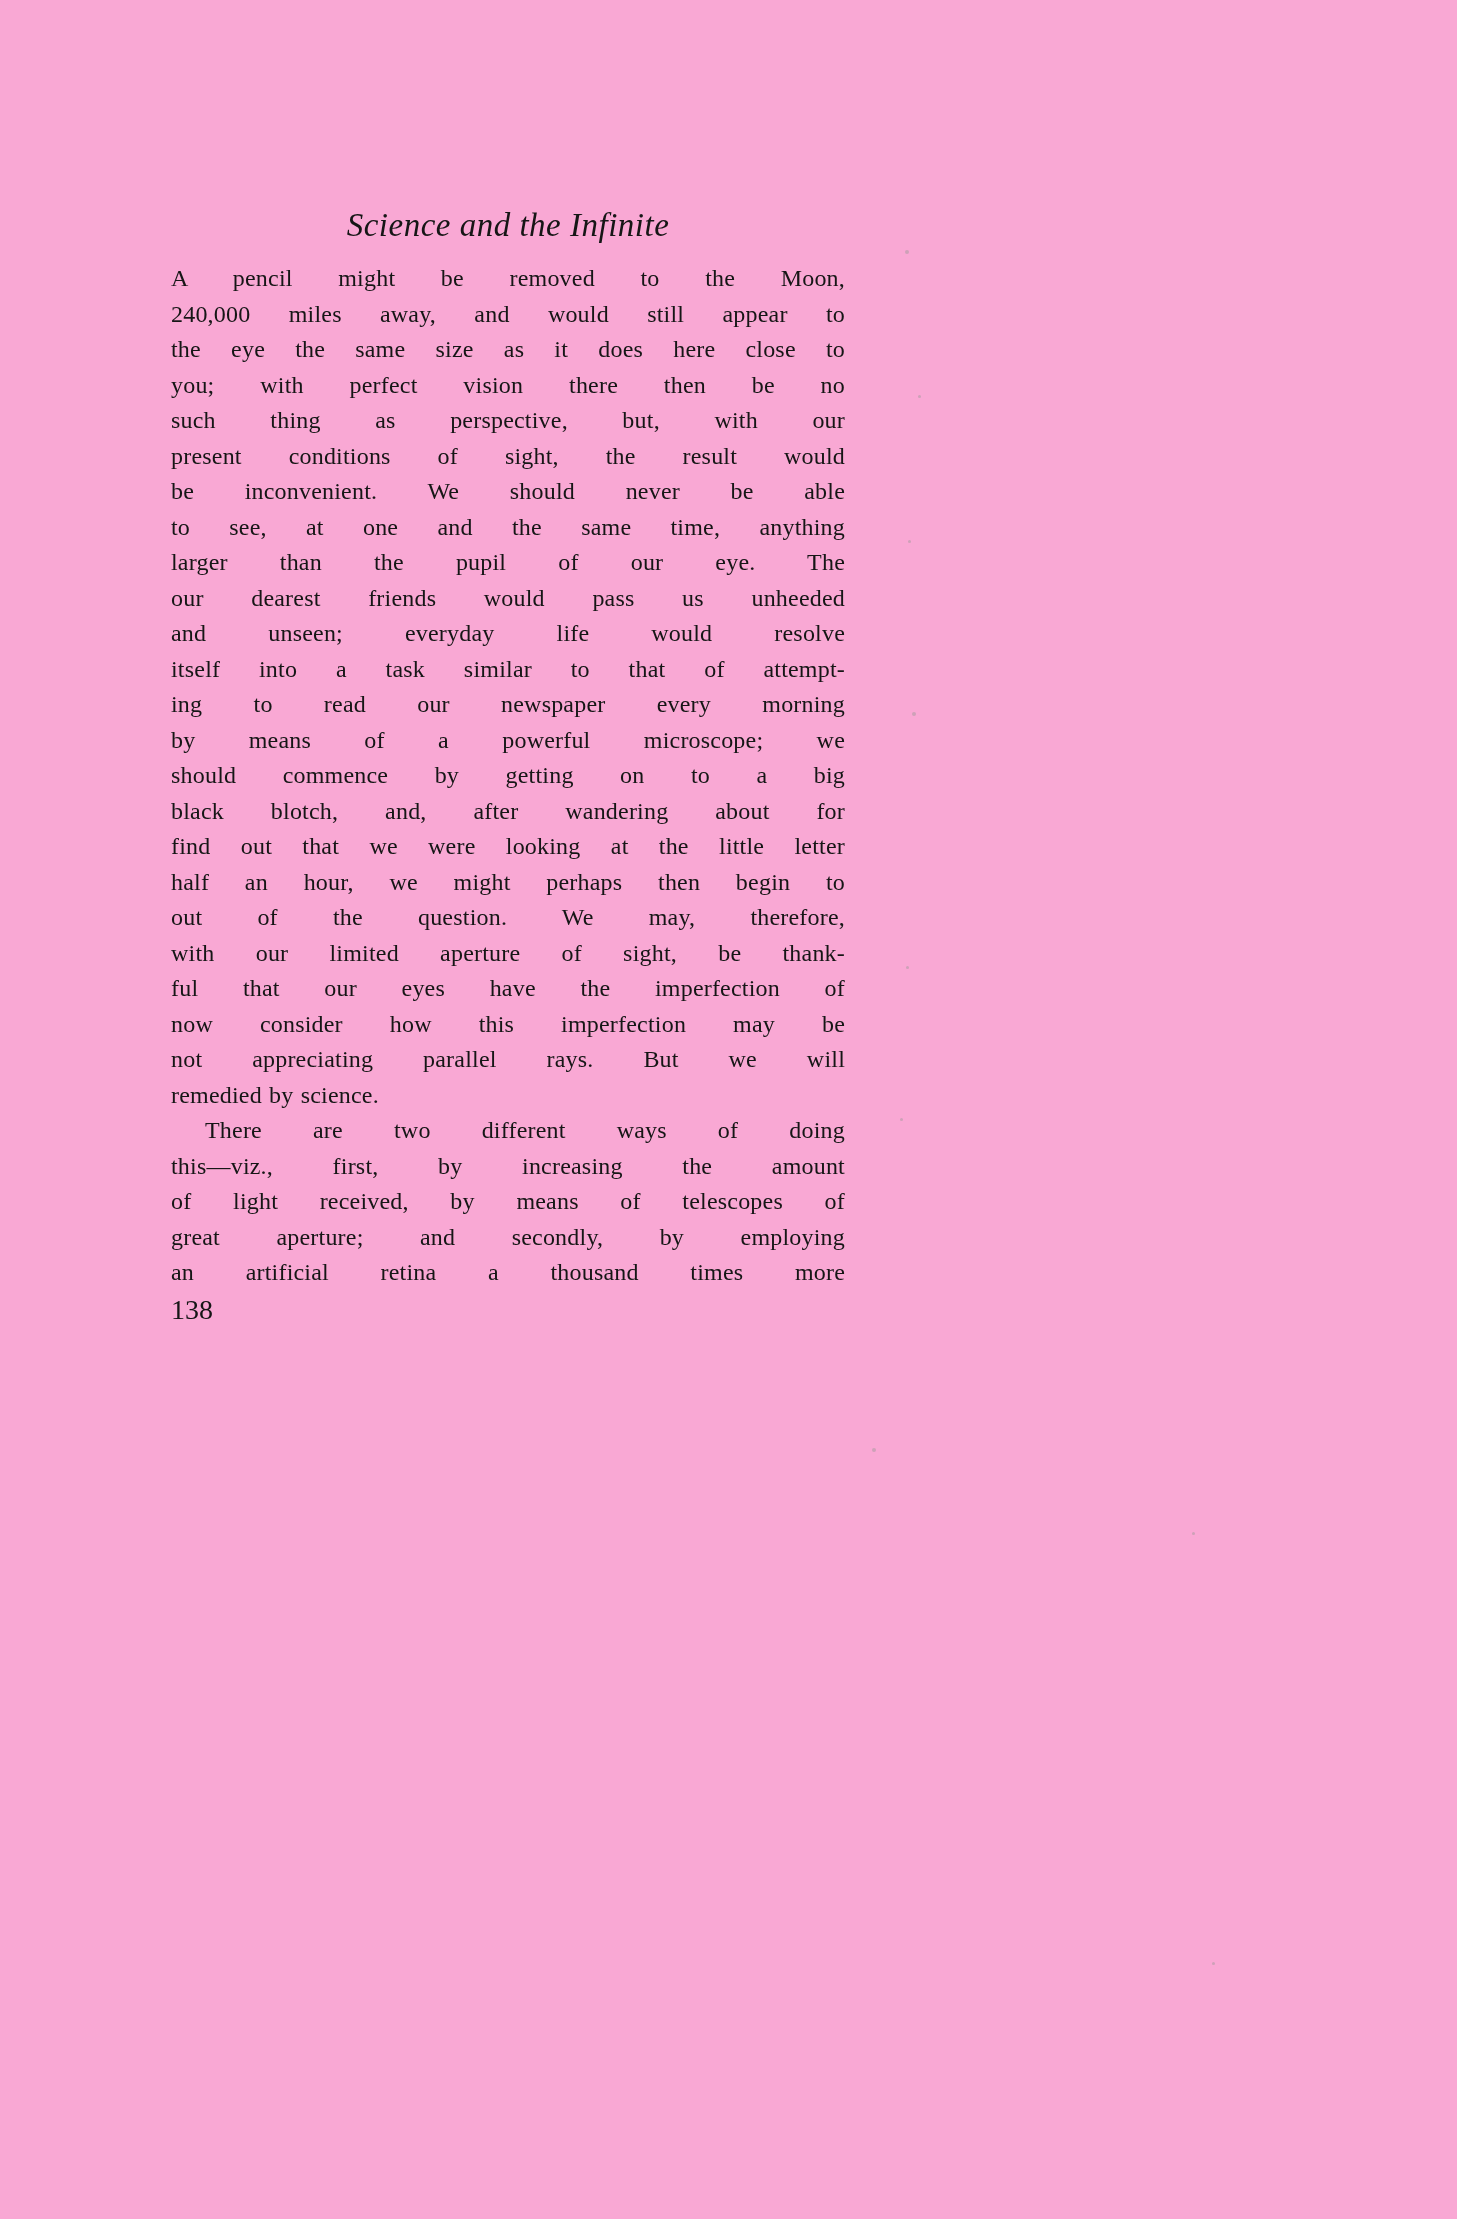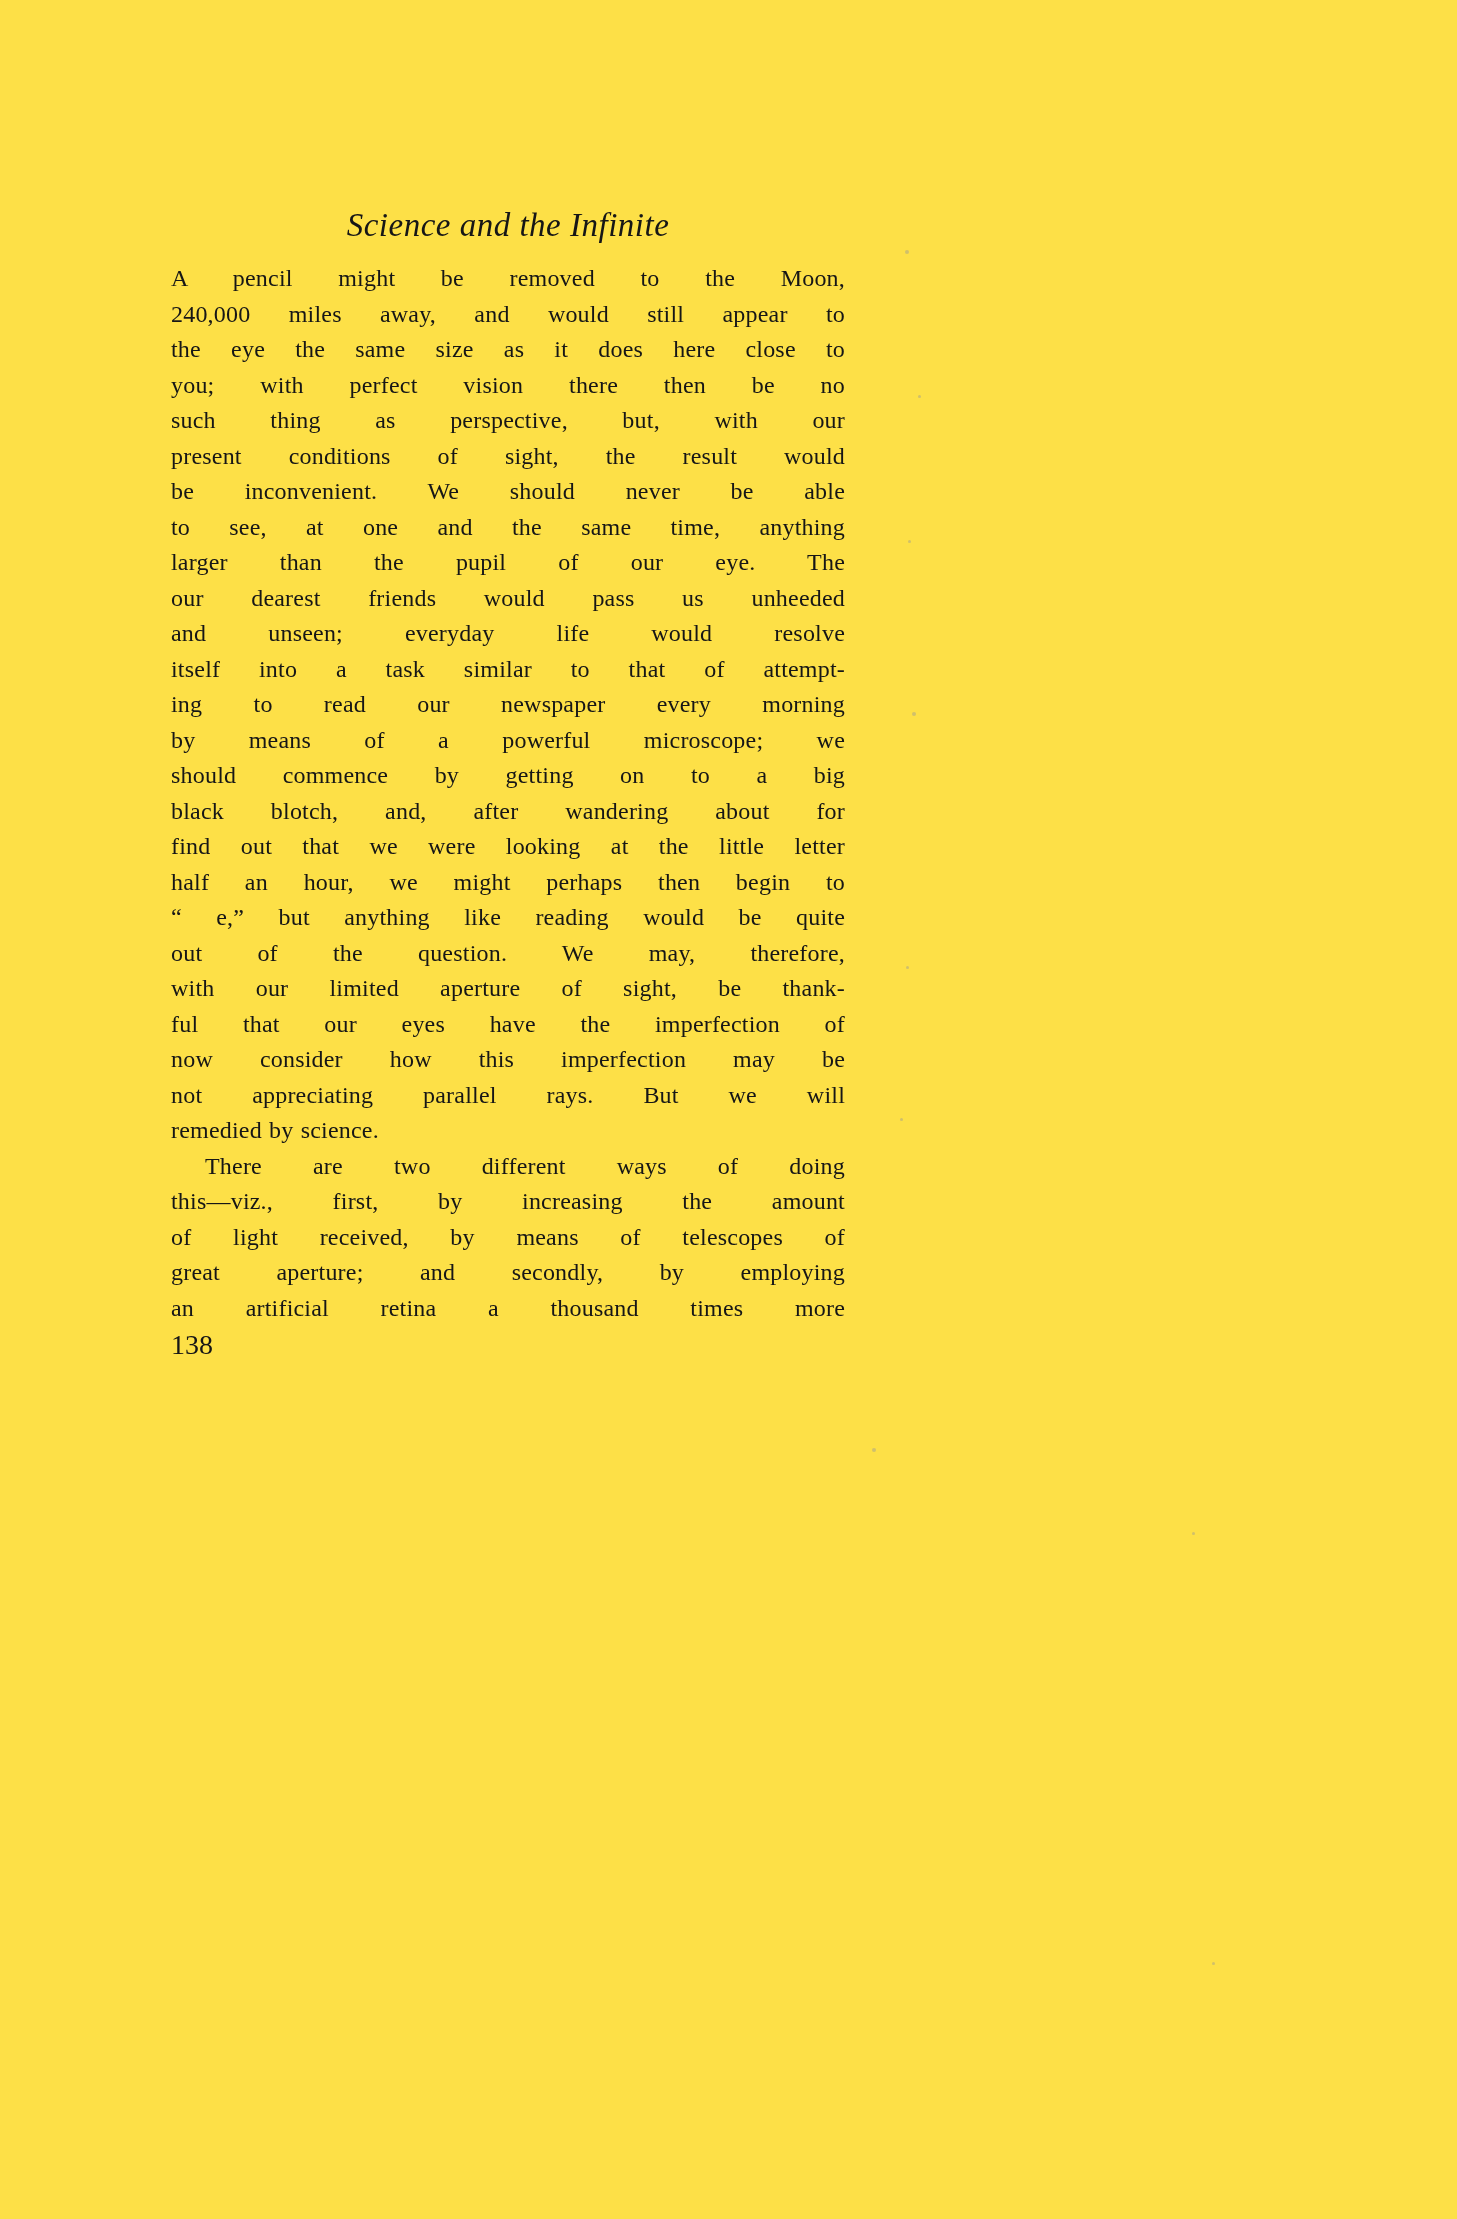--- a/index.html
+++ b/index.html
@@ -4,21 +4,21 @@
 <style>
   html, body {
     margin: 0;
     padding: 0;
     background: #ffffff;
   }
   .scan-page {
     position: relative;
     width: 1457px;
     height: 2219px;
-    background: #fde047;
+    background: #f9a8d4;
     font-family: "Liberation Serif", serif;
     color: #161616;
     overflow: hidden;
   }
   .text-block {
     position: absolute;
     left: 171px;
     top: 205px;
     width: 674px;
   }
@@ -76,21 +76,20 @@
         <div class="line">larger than the pupil of our eye. The</div>
         <div class="line">our dearest friends would pass us unheeded</div>
         <div class="line">and unseen; everyday life would resolve</div>
         <div class="line">itself into a task similar to that of attempt-</div>
         <div class="line">ing to read our newspaper every morning</div>
         <div class="line">by means of a powerful microscope; we</div>
         <div class="line">should commence by getting on to a big</div>
         <div class="line">black blotch, and, after wandering about for</div>
         <div class="line">find out that we were looking at the little letter</div>
         <div class="line">half an hour, we might perhaps then begin to</div>
-        <div class="line">“ e,” but anything like reading would be quite</div>
         <div class="line">out of the question. We may, therefore,</div>
         <div class="line">with our limited aperture of sight, be thank-</div>
         <div class="line">ful that our eyes have the imperfection of</div>
         <div class="line">now consider how this imperfection may be</div>
         <div class="line">not appreciating parallel rays. But we will</div>
         <div class="line last">remedied by science.</div>
         <div class="line indent">There are two different ways of doing</div>
         <div class="line">this—viz., first, by increasing the amount</div>
         <div class="line">of light received, by means of telescopes of</div>
         <div class="line">great aperture; and secondly, by employing</div>

